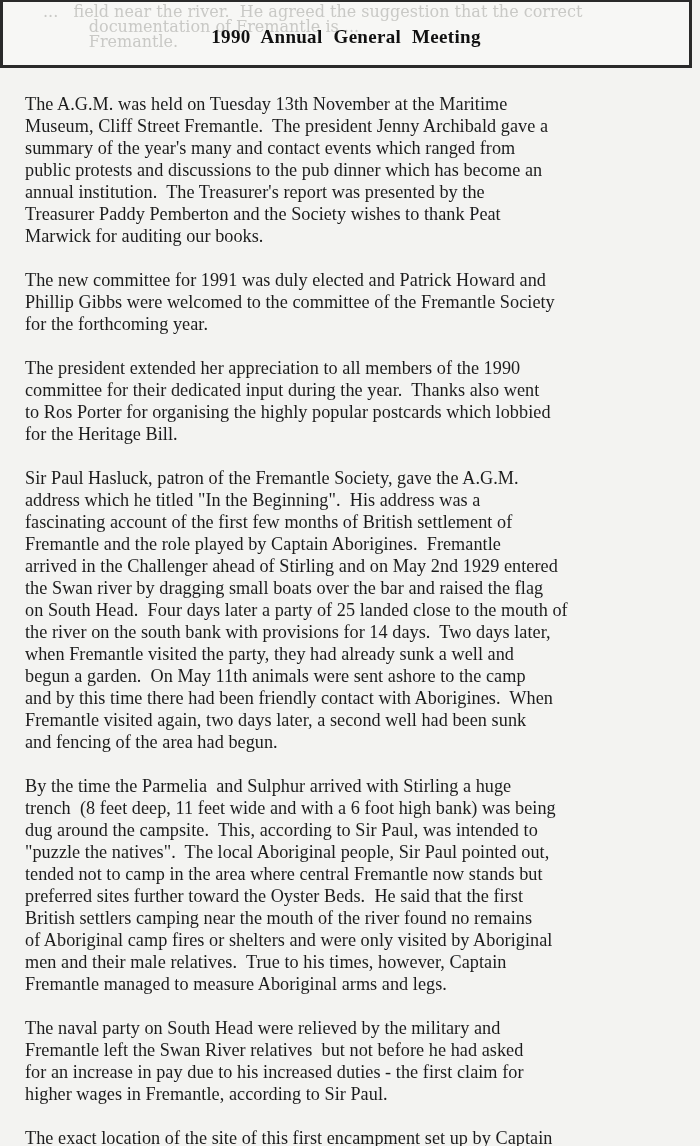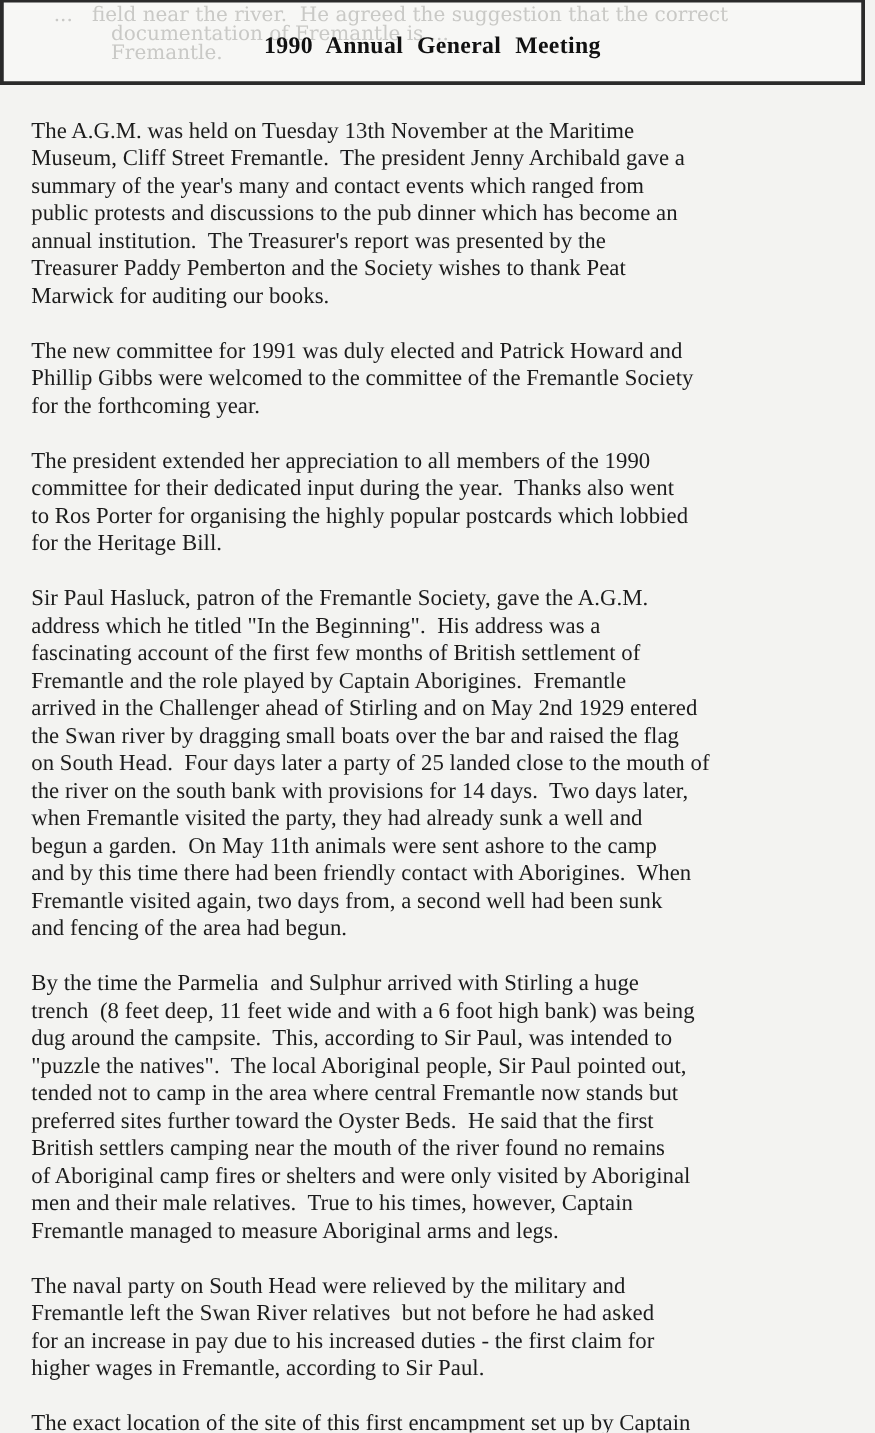--- a/index.html
+++ b/index.html
@@ -79,21 +79,21 @@
     <span class="line">address which he titled "In the Beginning".  His address was a</span>
     <span class="line">fascinating account of the first few months of British settlement of</span>
     <span class="line">Fremantle and the role played by Captain Aborigines.  Fremantle</span>
     <span class="line">arrived in the Challenger ahead of Stirling and on May 2nd 1929 entered</span>
     <span class="line">the Swan river by dragging small boats over the bar and raised the flag</span>
     <span class="line">on South Head.  Four days later a party of 25 landed close to the mouth of</span>
     <span class="line">the river on the south bank with provisions for 14 days.  Two days later,</span>
     <span class="line">when Fremantle visited the party, they had already sunk a well and</span>
     <span class="line">begun a garden.  On May 11th animals were sent ashore to the camp</span>
     <span class="line">and by this time there had been friendly contact with Aborigines.  When</span>
-    <span class="line">Fremantle visited again, two days from, a second well had been sunk</span>
+    <span class="line">Fremantle visited again, two days later, a second well had been sunk</span>
     <span class="line">and fencing of the area had begun.</span>
   </p>
   <p class="para">
     <span class="line">By the time the Parmelia  and Sulphur arrived with Stirling a huge</span>
     <span class="line">trench  (8 feet deep, 11 feet wide and with a 6 foot high bank) was being</span>
     <span class="line">dug around the campsite.  This, according to Sir Paul, was intended to</span>
     <span class="line">"puzzle the natives".  The local Aboriginal people, Sir Paul pointed out,</span>
     <span class="line">tended not to camp in the area where central Fremantle now stands but</span>
     <span class="line">preferred sites further toward the Oyster Beds.  He said that the first</span>
     <span class="line">British settlers camping near the mouth of the river found no remains</span>

